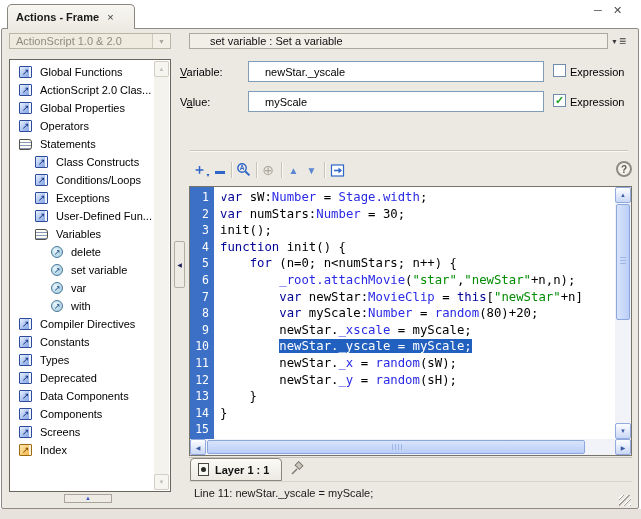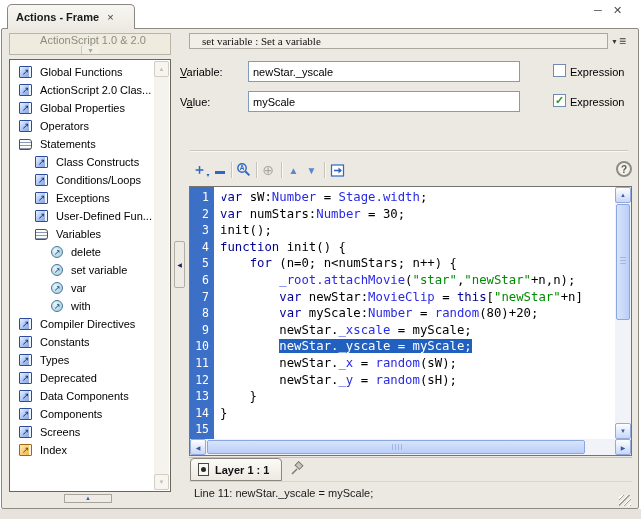--- a/index.html
+++ b/index.html
@@ -12,22 +12,22 @@
   .window { left:1px; top:28px; width:638px; height:481px; background:#ECE9E2;
             border:1px solid #8F8B82; border-radius:2px; }
   .title-tab { left:7px; top:4px; width:128px; height:25px; z-index:3;
                background:linear-gradient(#F8F6F1,#EDEAE3); border:1px solid #8A8780; border-bottom:none;
                border-radius:5px 5px 0 0; display:flex; align-items:center; padding:0 8px; }
   .title-tab .t { font-size:11px; font-weight:bold; color:#1A1A1A; }
   .title-tab .x { margin-left:8px; font-size:11px; color:#3A3A3A; cursor:default; }
   .winbtn { top:4px; font-size:11px; color:#4A4A4A; }
 
   
-  .lang-dd { left:9px; top:33px; width:162px; height:22px; background:#EFEBDE; border:1px solid #B9B5A7;
-             display:flex; align-items:center;flex-direction:column; }
+  .lang-dd { left:9px; top:33px; width:162px; height:16px; background:#EFEBDE; border:1px solid #B9B5A7;
+             display:flex; align-items:center; }
   .lang-dd .txt { font-size:11px; color:#8E8B80; padding-left:6px; flex:1; }
   .lang-dd .btn { width:18px; height:100%; border-left:1px solid #CEC9BB; background:#F2EFE7;
                   display:flex; align-items:center; justify-content:center; color:#ABA79A; font-size:8px; }
   .treebox { left:9px; top:59px; width:162px; height:433px; background:#FFF; border:1px solid #69665D; }
   .tree-list { position:absolute; left:1px; top:3px; right:16px; bottom:1px; overflow:hidden; }
   .tree-row { height:18px; display:flex; align-items:center; font-size:11px; color:#000; white-space:nowrap; }
   .tree-row.lvl0 { padding-left:8px; } .tree-row.lvl1 { padding-left:24px; } .tree-row.lvl2 { padding-left:40px; }
   .ticon { flex:0 0 auto; margin-right:8px; text-align:center; }
   .book-arrow-icon { width:13px; height:12px; background:linear-gradient(135deg,#EAF1FF 0%,#A8C0F0 55%,#7E9EDC 100%);
           border:1px solid #2C4B9C; border-radius:1px; color:#16337E; font-size:9px; line-height:10px;
@@ -44,28 +44,28 @@
   .sb-scroll { position:absolute; right:1px; top:1px; bottom:1px; width:15px; background:#F4F3ED; }
   .sb-btn { position:absolute; left:0; width:15px; height:16px; background:#F6F5F0; border:1px solid #D2CEC2;
             border-radius:2px; color:#C2BEB2; font-size:6px; display:flex; align-items:center; justify-content:center; }
   .collapse-v { left:174px; top:241px; width:11px; height:47px; background:#EEEBE4; border:1px solid #B2AEA4;
                 border-radius:2px; display:flex; align-items:center; justify-content:center; font-size:6px; color:#23225E; }
   .collapse-h { left:64px; top:494px; width:48px; height:9px; background:#EEEBE4; border:1px solid #A8A49A;
                 display:flex; align-items:center; justify-content:center; font-size:6px; line-height:5px; color:#3A5AC8; }
 
   
   .headerbar { left:189px; top:33px; width:419px; height:16px; background:#F2EFE9; border:1px solid #ABA89E;
-               font-size:11px; color:#111; display:flex; align-items:center; padding-left:12px;font-family:Liberation Serif, serif; }
+               font-size:11px; color:#111; display:flex; align-items:center; padding-left:20px; }
   .panel-menu { left:611px; top:34px; color:#3A3A3A; display:flex; align-items:center; }
   .panel-menu .car { font-size:7px; margin-right:1px; } .panel-menu .lin { font-size:12px; font-weight:bold; }
 
   .flabel { font-size:11px; color:#000; text-align:left; width:62px; }
   .flabel u { text-decoration:underline; }
   .finput { background:#FFF; border:1px solid #7F9DB9; font-size:11px; font-family:"Liberation Sans",sans-serif;
-            padding:0 4px; height:21px; width:272px; color:#000; }
+            padding:0 16px; height:21px; width:296px; color:#000; }
   .chk { width:13px; height:13px; background:#FFF; border:1px solid #6F8CAD; font-size:11px; line-height:11px;
          text-align:center; color:#21A121; font-weight:bold; }
   .exlabel { font-size:11px; color:#000; }
   .divider { left:190px; top:150px; width:438px; height:2px; border-top:1px solid #CAC6BC; border-bottom:1px solid #FAF8F3; }
 
   
   .tbicon { top:160px; height:20px; display:flex; align-items:center; justify-content:center; }
   .blue { color:#2F66C8; }
   .tsep { top:162px; width:1px; height:16px; background:#C8C4BA; box-shadow:1px 0 0 #FAF8F3; }
   .sa-btn { left:506px; top:158px; width:102px; height:22px; background:linear-gradient(#FFFFFF,#F0EDE5);

